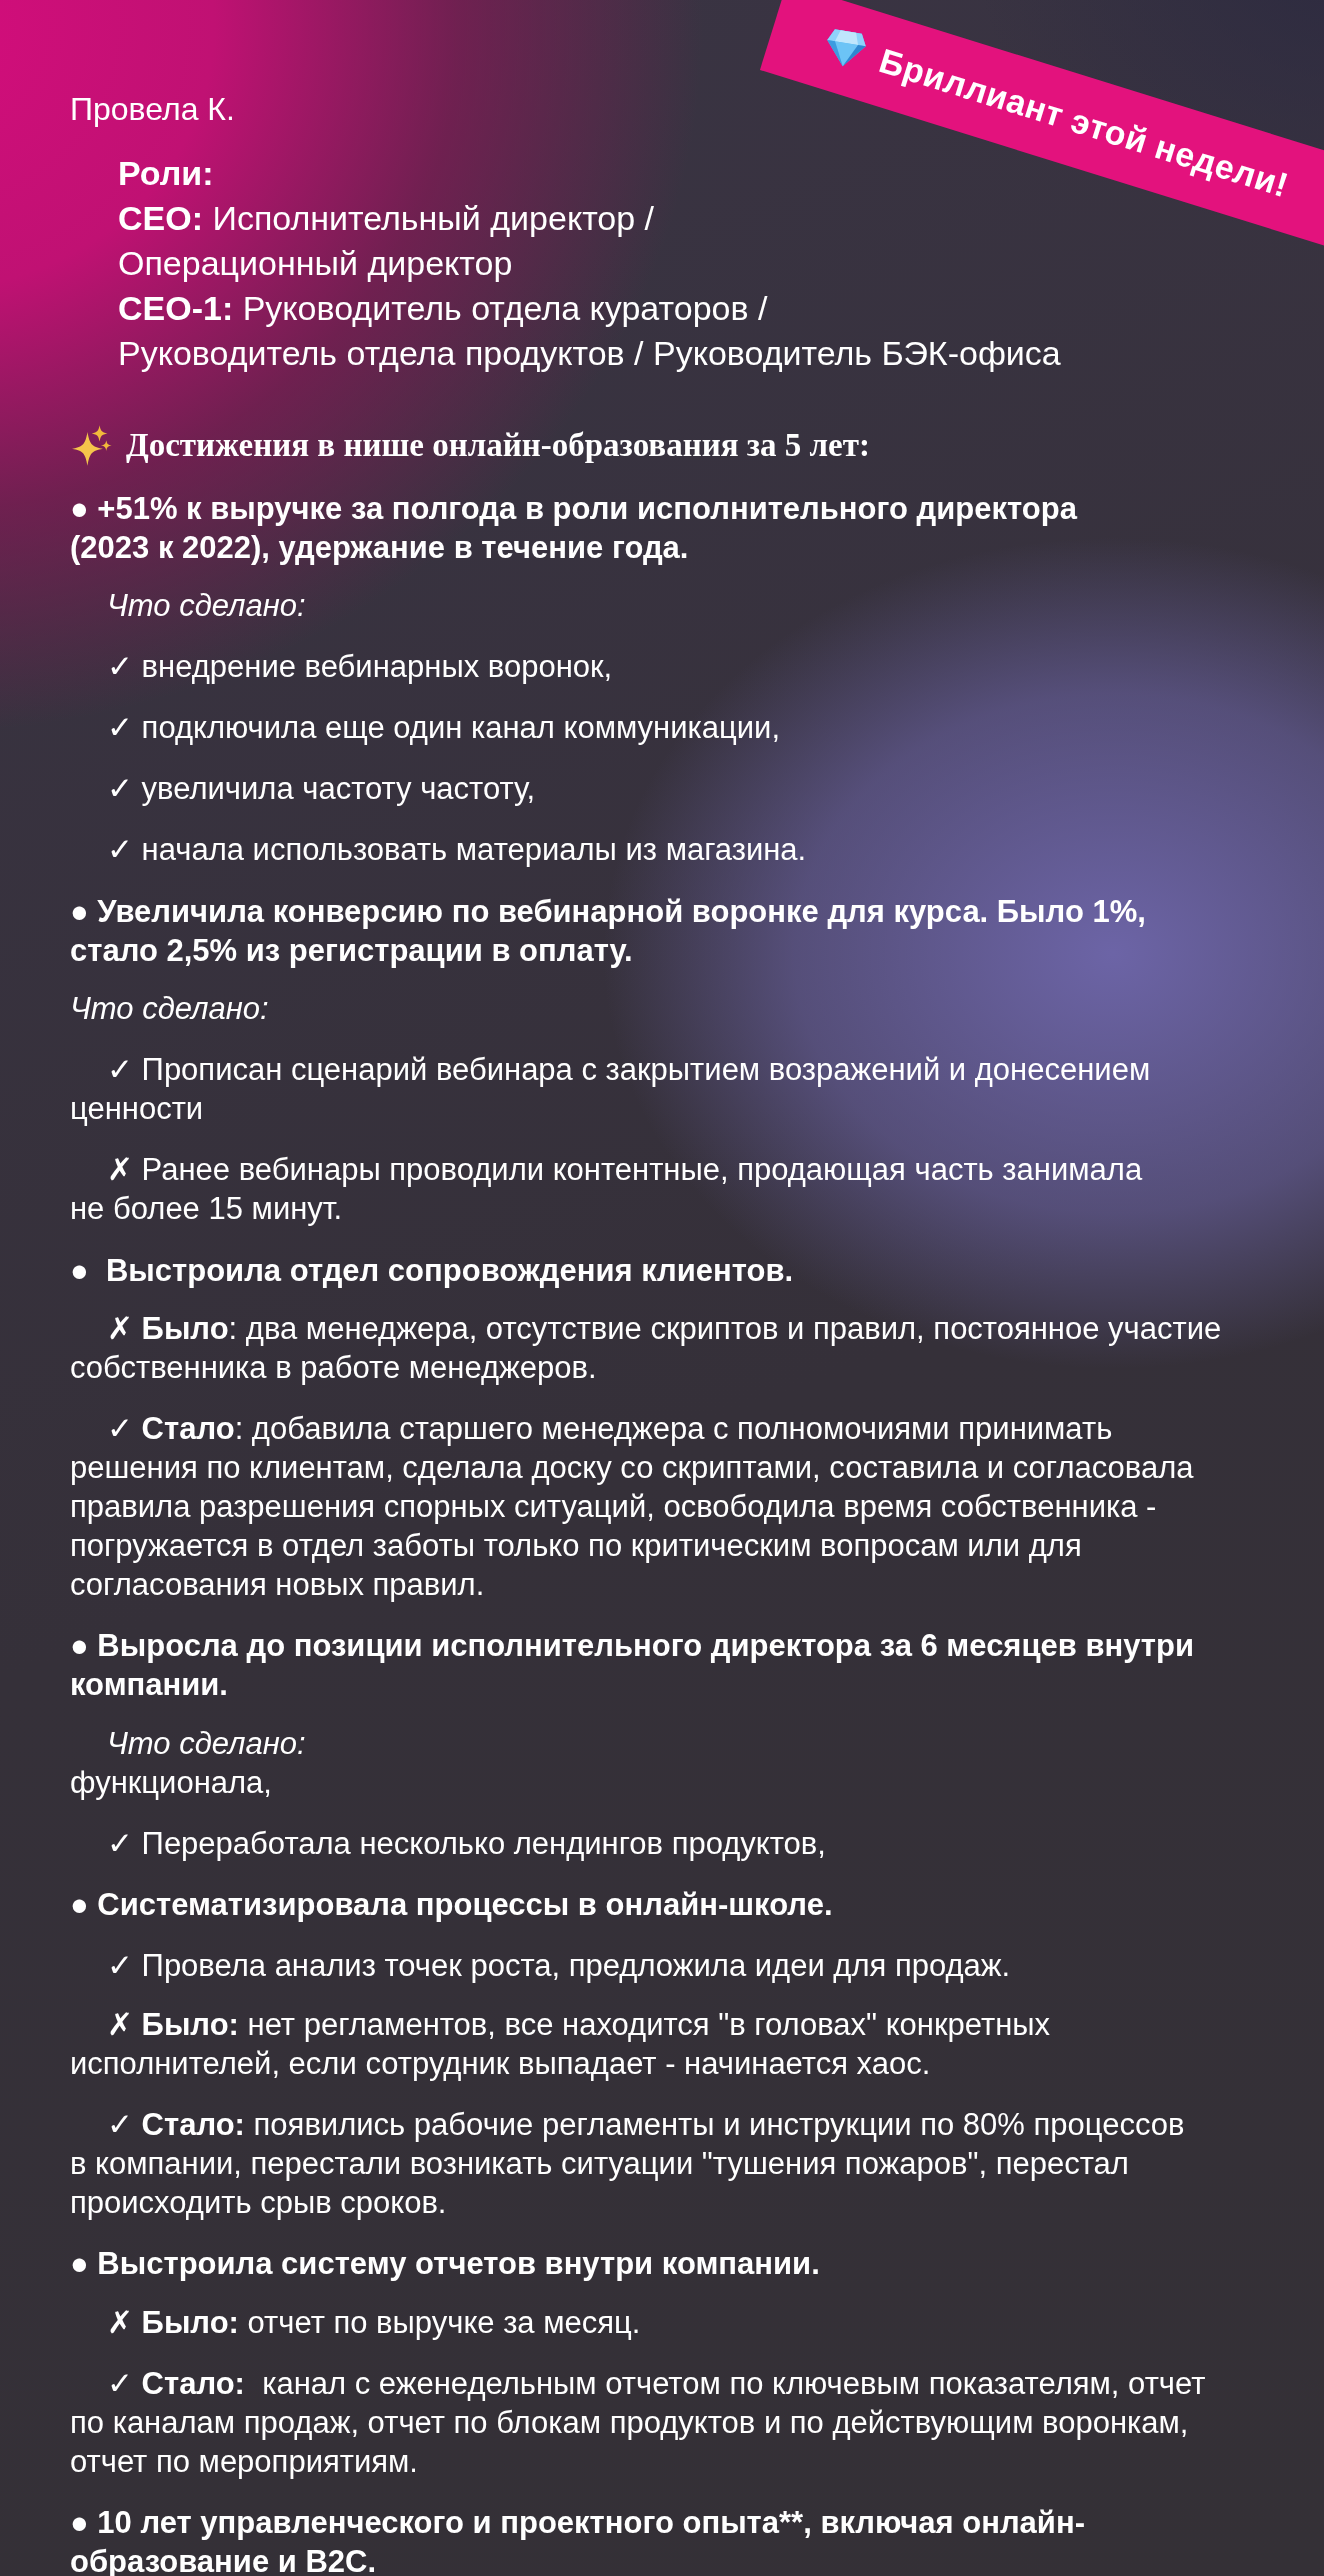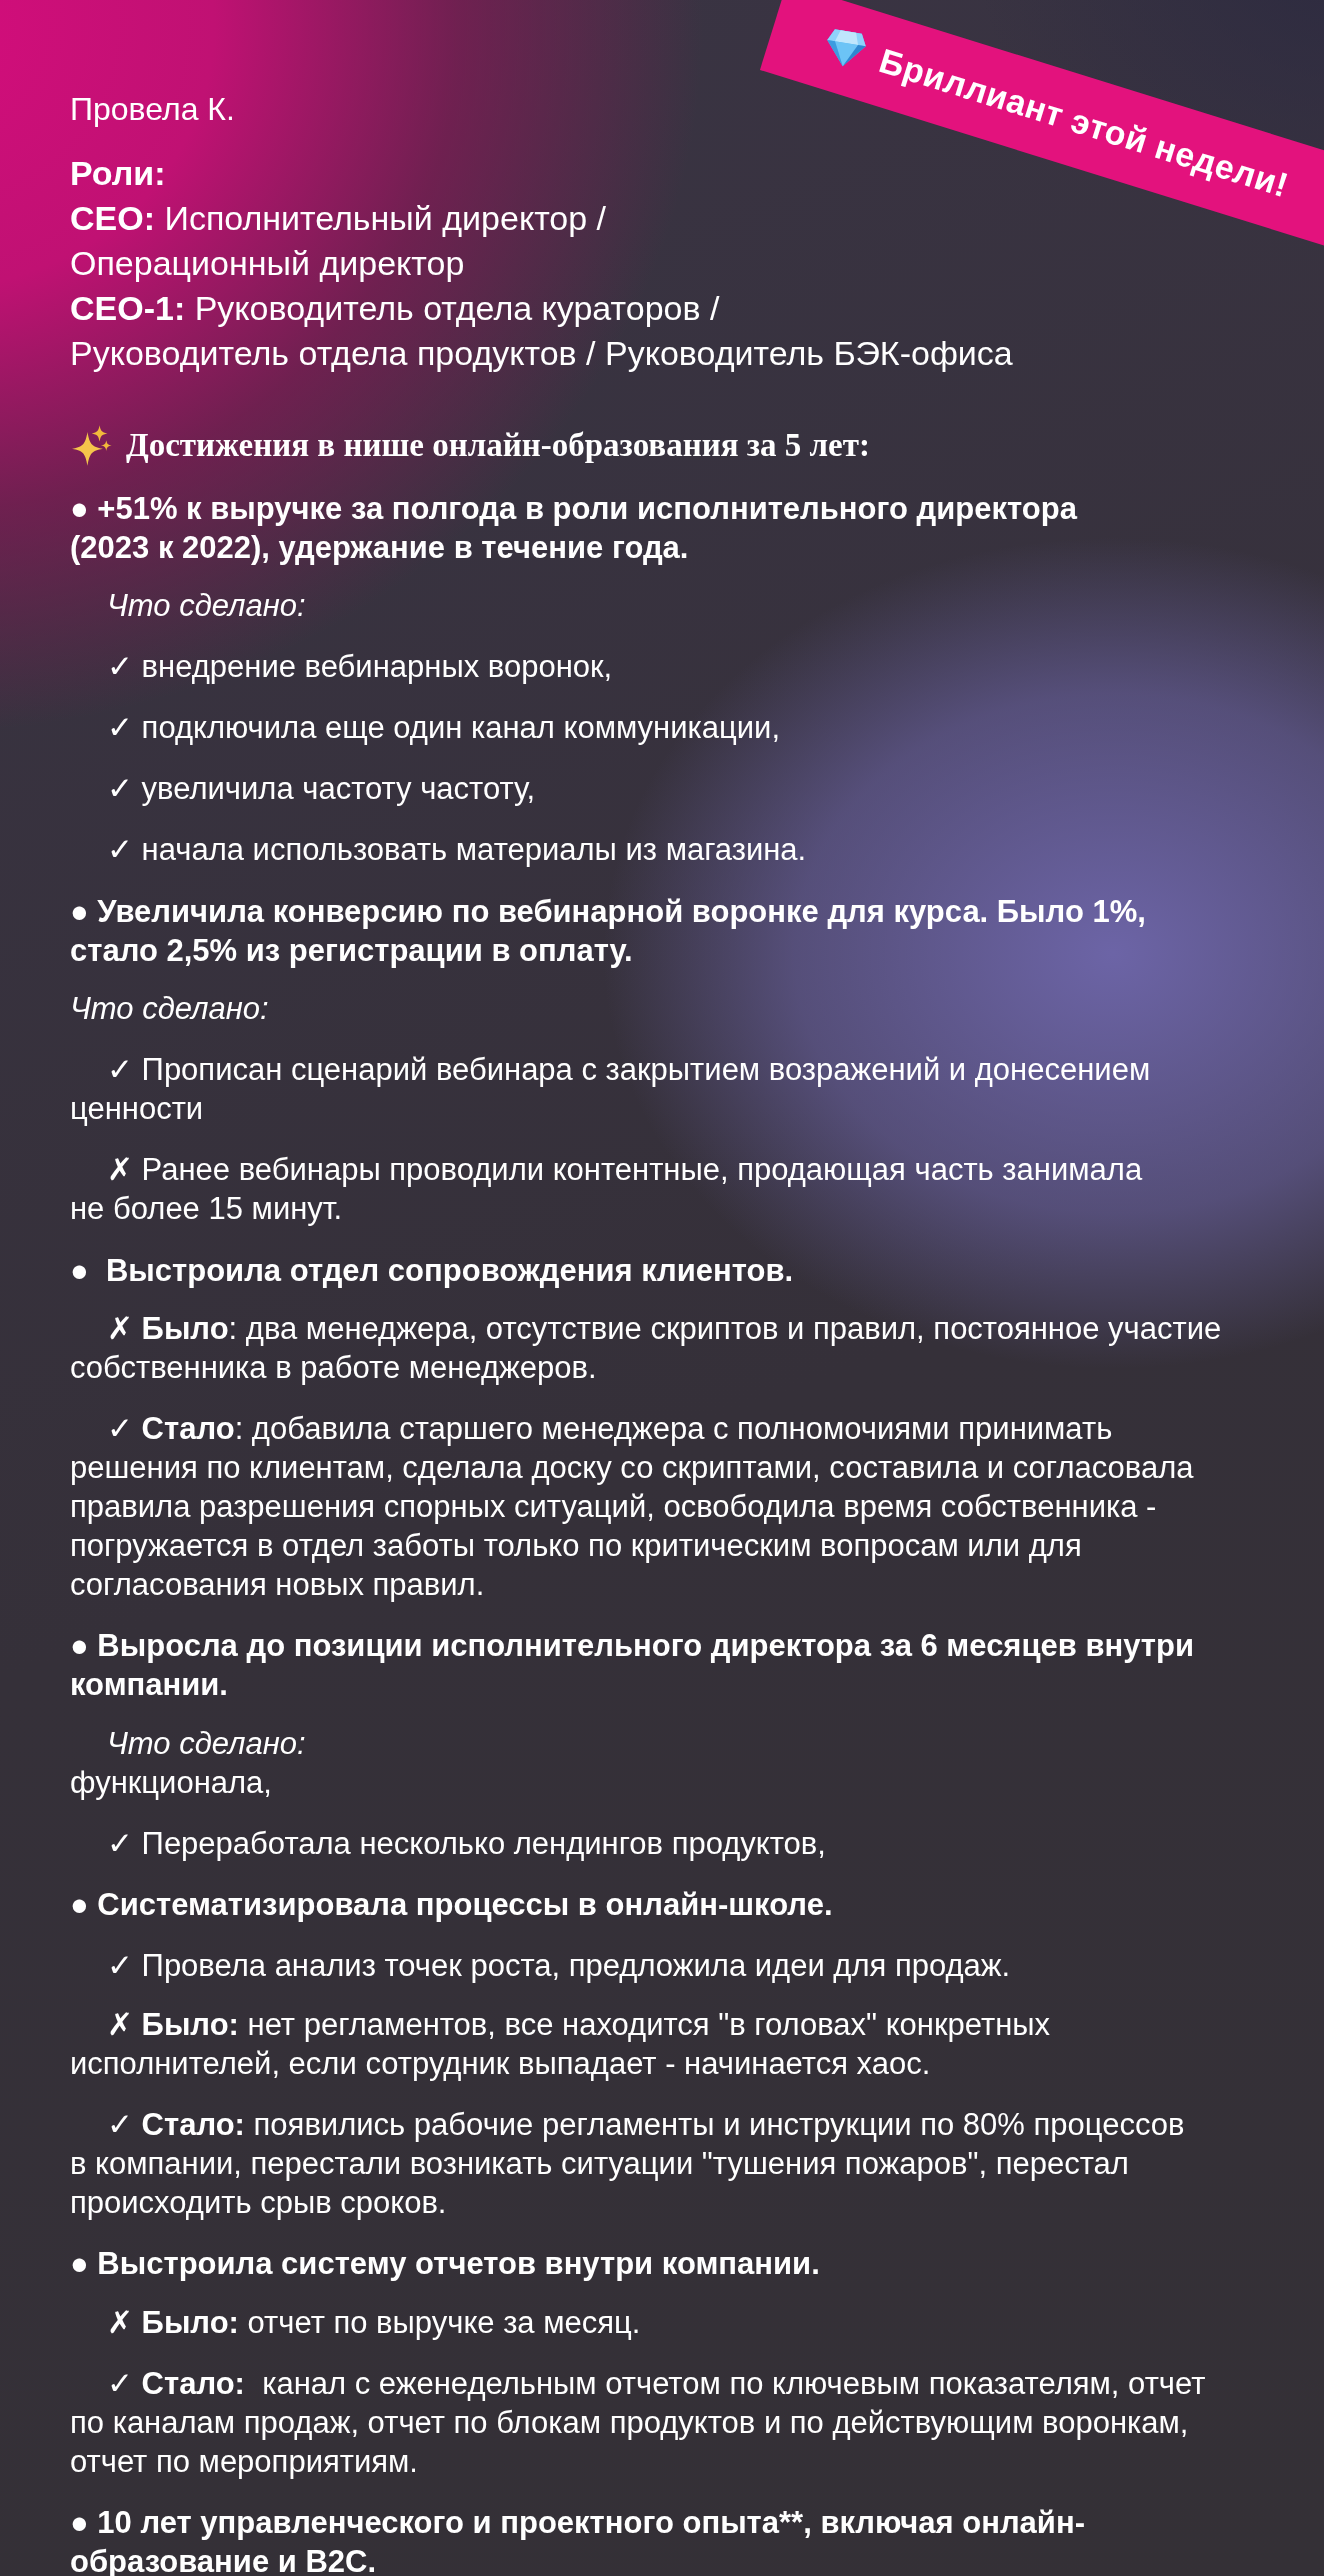--- a/index.html
+++ b/index.html
@@ -14,21 +14,21 @@
   }
   .ribbon{
     position:absolute;left:787px;top:-17px;width:1164px;height:91px;
     background:#E3127D;transform:rotate(17.3deg);transform-origin:0 0;
     display:flex;align-items:center;padding-left:54px;box-sizing:border-box;
     font-weight:700;font-size:34px;letter-spacing:0.5px;white-space:nowrap;
   }
   .ribbon .gem{margin-right:15px;flex:0 0 auto;display:block;}
   .content{padding:89px 65px 0 70px;position:relative;}
   .name{font-size:32px;line-height:41px;}
-  .roles{margin-top:20.5px;}
+  .roles{margin-top:20.5px;margin-left:48px;}
   .roles-title{font-weight:700;font-size:34px;line-height:45px;}
   .role-line{font-size:34px;line-height:45px;white-space:pre-wrap;}
   .heading{margin-top:48px;font-weight:700;font-size:33px;line-height:43px;display:flex;align-items:center;font-family:Liberation Serif, serif;}
   .heading svg{margin-right:13px;flex:0 0 auto;}
   .b{font-weight:700;}
   .line{font-size:31px;line-height:39px;white-space:pre-wrap;}
   .line[data-ind="1"]{padding-left:37px;margin-top:22px;}
   .line[data-mt="sec"]{margin-top:22.3px;}
   .line[data-mt="sub"]{margin-top:19.6px;}
   .line[data-fs="i"]{font-style:italic;}

